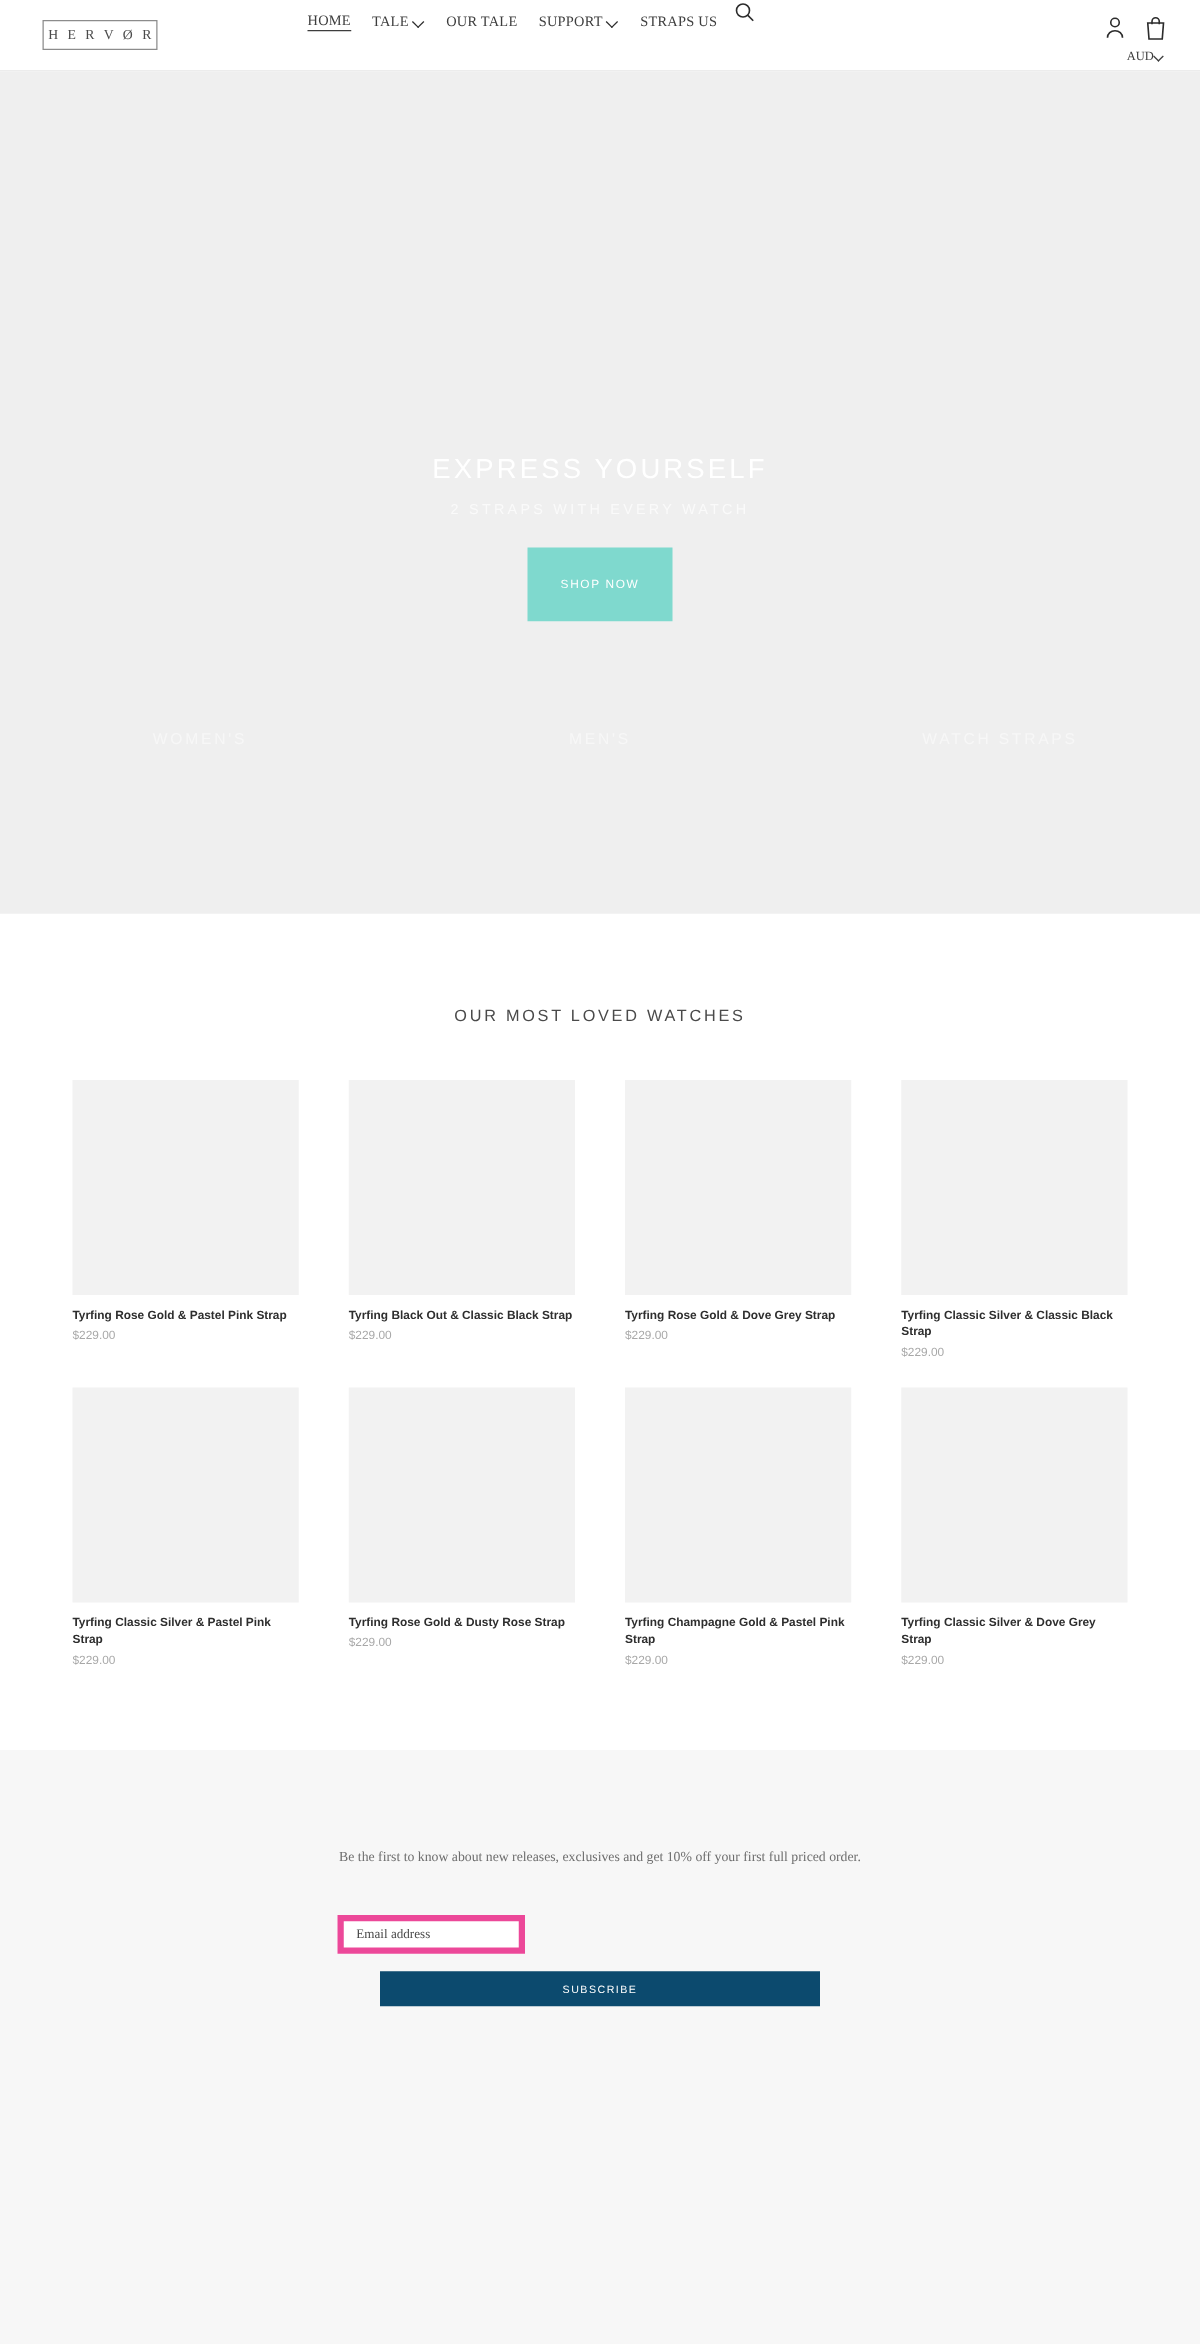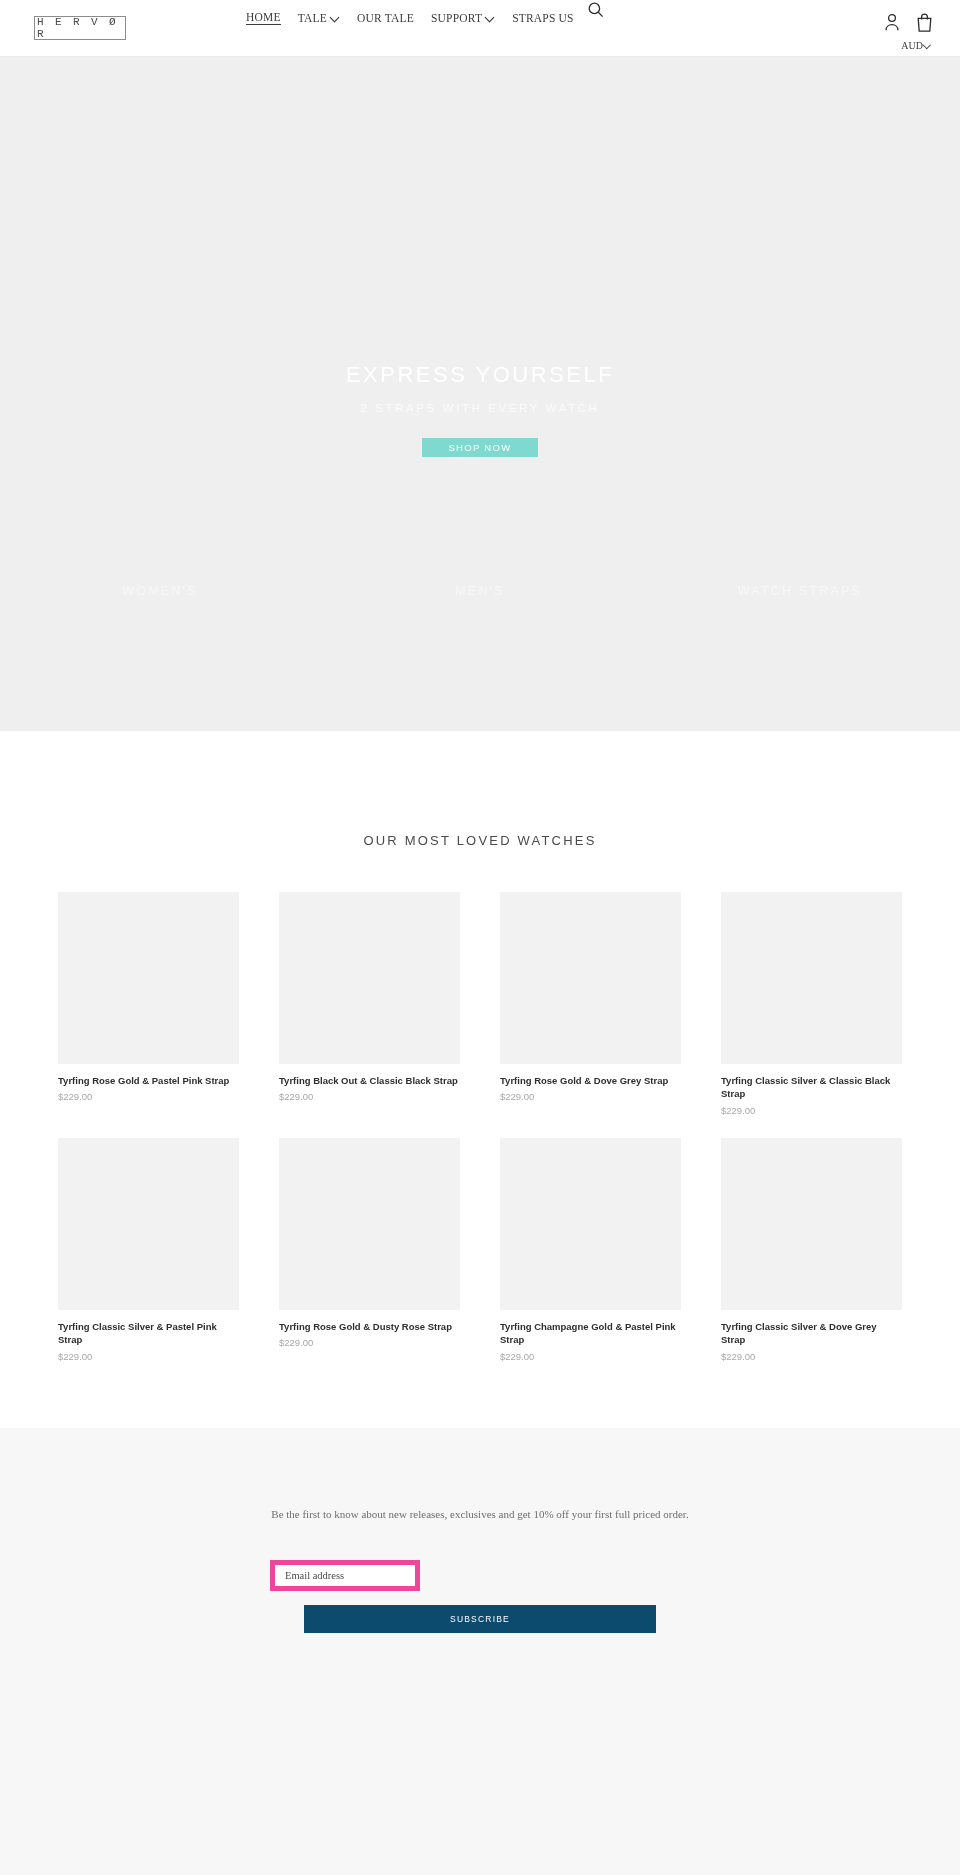--- a/index.html
+++ b/index.html
@@ -30,21 +30,21 @@
     height: 24px;
     border: 1px solid #8c8c8c;
     display: flex;
     align-items: center;
     justify-content: center;
   }
   .logo-text {
     font-size: 11px;
     letter-spacing: 2.4px;
     color: #4a4a4a;
-    font-family: Liberation Mono, monospace;
+    font-family: Liberation Serif, serif;
     padding-left: 2px;
   }
 
   .nav {
     position: absolute;
     left: 246px;
     top: 11px;
     display: flex;
     align-items: center;
     gap: 17px;
@@ -155,21 +155,21 @@
     font-family: "Liberation Sans", sans-serif;
   }
   .hero-btn {
     display: inline-block;
     margin-top: 24px;
     background: #7fd9ce;
     color: #ffffff;
     border: none;
     font-size: 9.5px;
     letter-spacing: 1.3px;
-    padding: 4px 26px;
+    padding: 24px 26px;
     cursor: pointer;
     font-family: "Liberation Sans", sans-serif;
   }
 
   .hero-cats {
     position: absolute;
     bottom: 0;
     left: 0;
     width: 100%;
     height: 280px;
@@ -186,21 +186,20 @@
     font-size: 12.5px;
     letter-spacing: 2.2px;
     color: #f7f7f7;
     font-family: "Liberation Sans", sans-serif;
   }
 
   
   .products {
     background: #ffffff;
     padding: 74px 0 0 0;
-    margin-top: 28px;
   }
   .section-title {
     text-align: center;
     font-size: 13px;
     letter-spacing: 2.2px;
     color: #4a4a4a;
     font-weight: 400;
     font-family: "Liberation Sans", sans-serif;
   }
 

